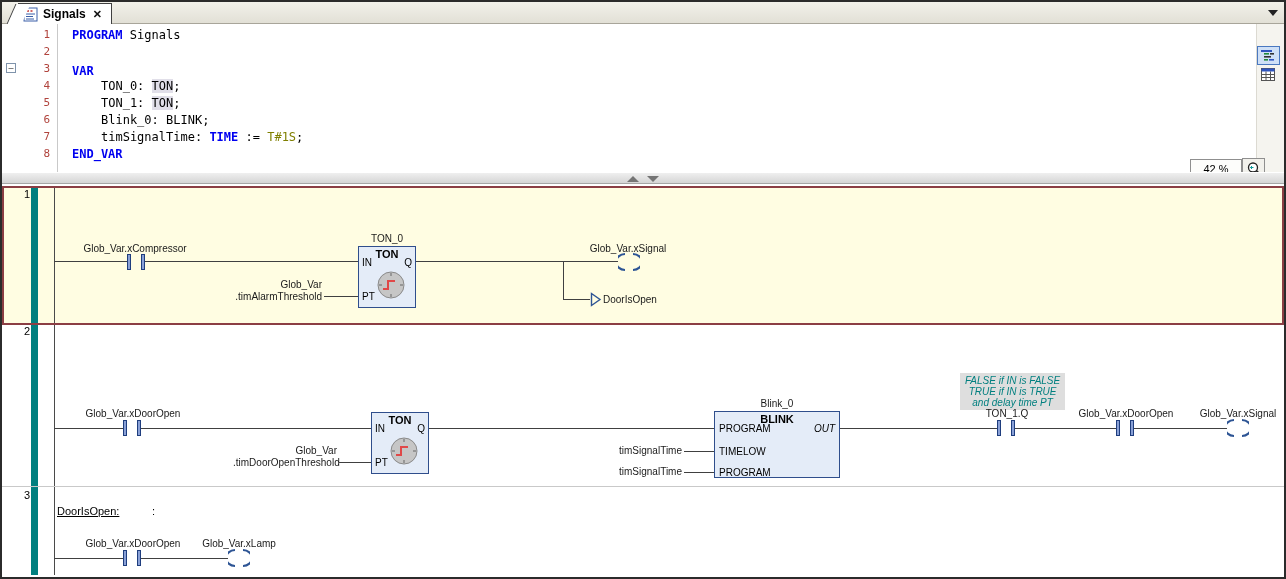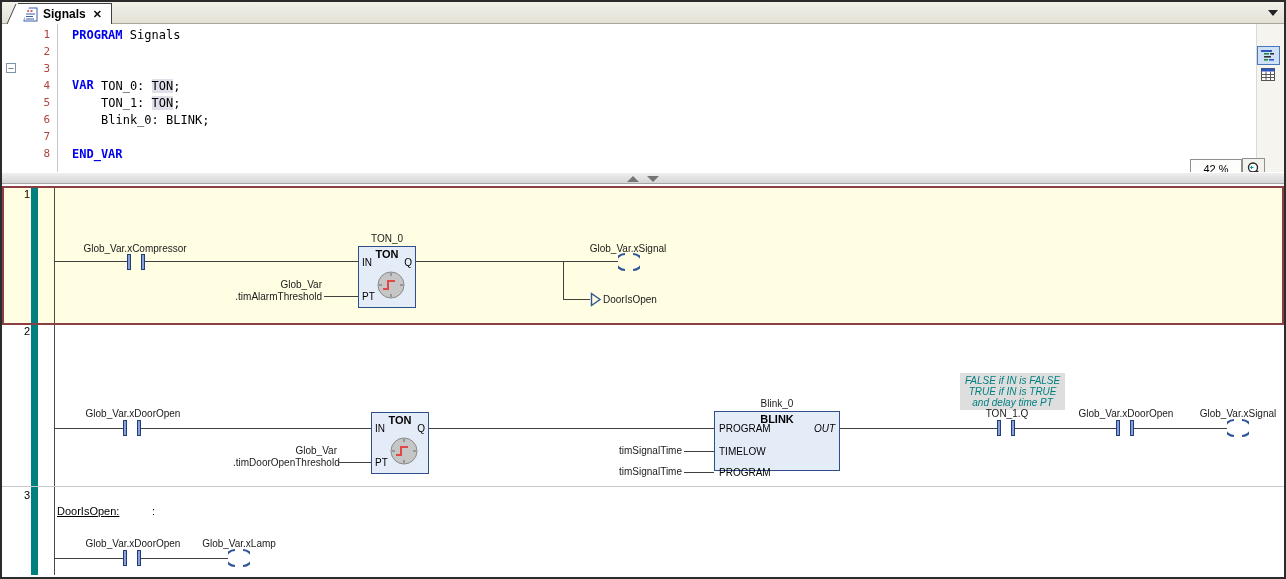--- a/index.html
+++ b/index.html
@@ -137,24 +137,25 @@
     <div class="lineno" style="top:4px">1</div>
     <div class="lineno" style="top:21px">2</div>
     <div class="lineno" style="top:38px">3</div>
     <div class="lineno" style="top:55px">4</div>
     <div class="lineno" style="top:72px">5</div>
     <div class="lineno" style="top:89px">6</div>
     <div class="lineno" style="top:106px">7</div>
     <div class="lineno" style="top:123px">8</div>
 
     <div class="codeline" style="top:4px"><span class="kw">PROGRAM</span><span> Signals</span></div>
-    <div class="codeline" style="top:54px"><span class="kw">VAR</span></div>
+    <div class="codeline" style="top:40px"><span class="kw">VAR</span></div>
     <div class="codeline indent" style="top:55px"><span>TON_0: </span><span class="hl">TON</span><span>;</span></div>
     <div class="codeline indent" style="top:72px"><span>TON_1: </span><span class="hl">TON</span><span>;</span></div>
     <div class="codeline indent" style="top:89px"><span>Blink_0: BLINK;</span></div>
+    <div class="codeline indent" style="top:106px"><span>timSignalTime: </span><span class="kw">TIME</span><span> := </span><span class="lit">T#1S</span><span>;</span></div>
     <div class="codeline" style="top:123px"><span class="kw">END_VAR</span></div>
 
     <div class="side-strip"></div>
     <div class="view-btn sel" style="left:1255px; top:22px; width:23px; height:19px;">
       <svg width="15" height="13" viewBox="0 0 15 13">
         <rect x="0" y="1" width="11" height="2" fill="#2f55c0"></rect>
         <rect x="3" y="4" width="5" height="1.6" fill="#1f8a3a"></rect>
         <rect x="9" y="4" width="4" height="1.6" fill="#333"></rect>
         <rect x="3" y="7" width="7" height="1.6" fill="#333"></rect>
         <rect x="3" y="10" width="4" height="1.6" fill="#1f8a3a"></rect>
@@ -265,21 +266,21 @@
 
     <div class="lblr" style="left:231px; top:122px; width:104px;">
       <div>Glob_Var</div>
       <div>.timDoorOpenThreshold</div>
     </div>
     <div class="wh" style="left:337px; top:139px; width:32px;"></div>
 
     <div class="wh" style="left:427px; top:105px; width:285px;"></div>
 
     <div class="inst" style="left:775px; top:75px;">Blink_0</div>
-    <div class="fb" style="left:712px; top:88px; width:126px; height:60px;">
+    <div class="fb" style="left:712px; top:88px; width:126px; height:67px;">
       <div class="fb-title">BLINK</div>
       <span class="pin" style="left:4px; top:11px;">PROGRAM</span>
       <span class="pin" style="left:4px; top:34px;">TIMELOW</span>
       <span class="pin" style="left:4px; top:55px;">PROGRAM</span>
       <span class="pin" style="right:4px; top:11px;font-style:italic;">OUT</span>
     </div>
     <div class="lblr" style="left:590px; top:122px; width:90px;">timSignalTime</div>
     <div class="wh" style="left:682px; top:128px; width:30px;"></div>
     <div class="lblr" style="left:590px; top:143px; width:90px;">timSignalTime</div>
     <div class="wh" style="left:682px; top:149px; width:30px;"></div>

